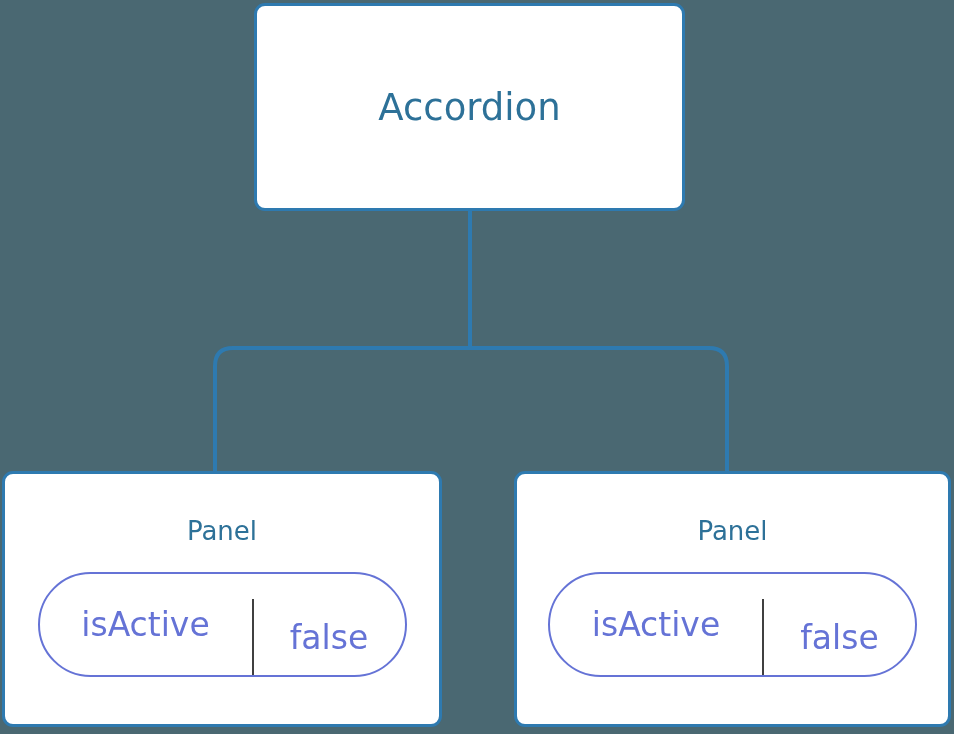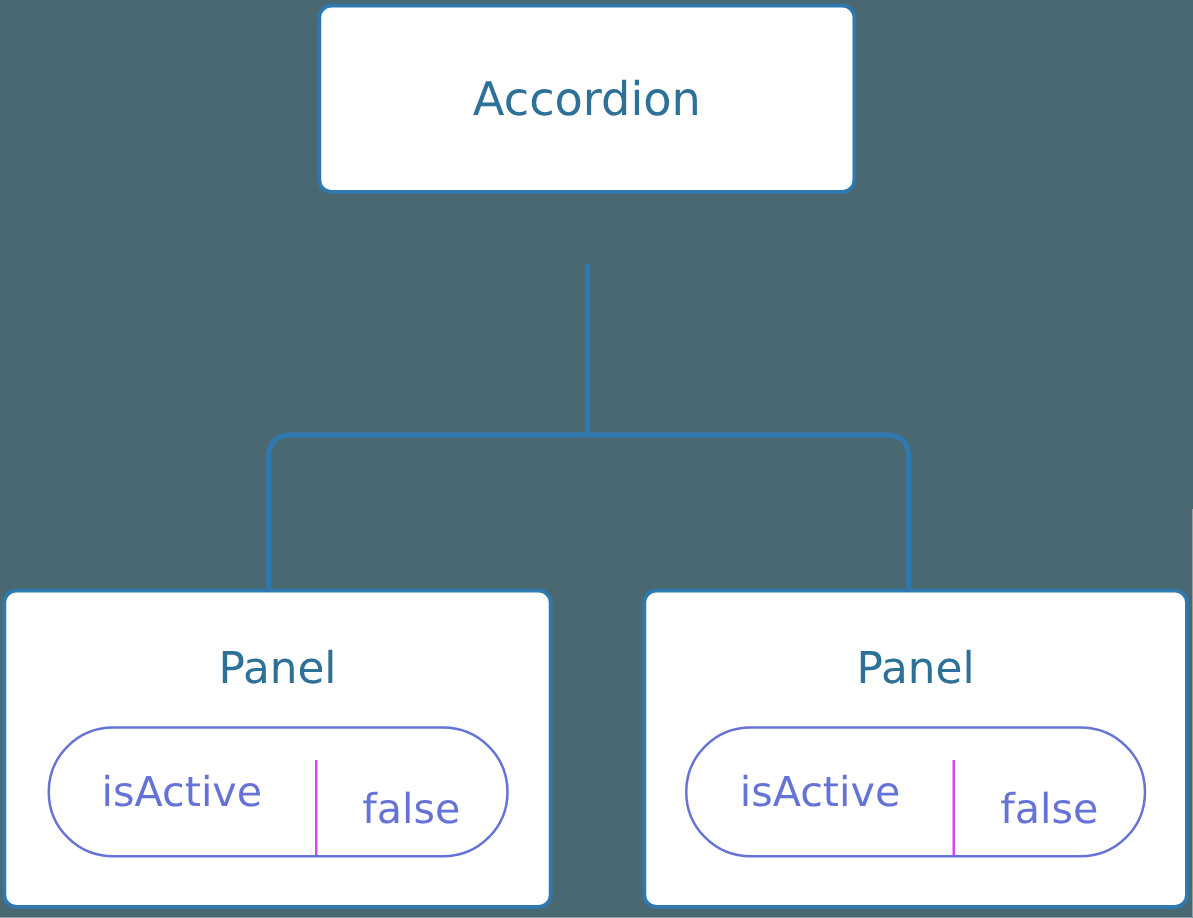--- a/index.html
+++ b/index.html
@@ -42,21 +42,21 @@
     z-index: 2;
     display: flex;
     flex-direction: column;
     align-items: center;
   }
 
   .node-root {
     left: 254px;
     top: 3px;
     width: 431px;
-    height: 152px;
+    height: 208px;
     justify-content: center;
   }
 
   .node-child-left {
     left: 2px;
     top: 471px;
     width: 440px;
     height: 256px;
   }
 
@@ -72,21 +72,21 @@
     font-weight: 400;
     line-height: 1;
     white-space: nowrap;
   }
 
   .node-root .node-title {
     font-size: 37px;
   }
 
   .node-child .node-title {
-    font-size: 35px;
+    font-size: 26px;
     margin-top: 44px;
   }
 
   
   .state-badge {
     box-sizing: border-box;
     display: flex;
     align-items: stretch;
     border: 2px solid #6573d6;
     border-radius: 53px;
@@ -110,21 +110,21 @@
     line-height: 1;
     white-space: nowrap;
   }
 
   .badge-key {
     width: 212px;
   }
 
   .badge-value {
     flex: 1;
-    border-left: 2px solid #d946ef;
+    border-left: 2px solid #404040;
     margin-top: 25px;
   }
 </style>
 </head>
 <body>
 
 <div id="diagram">
 
   <svg id="connectors" viewBox="0 0 954 734" width="954" height="734" fill="none">
 

